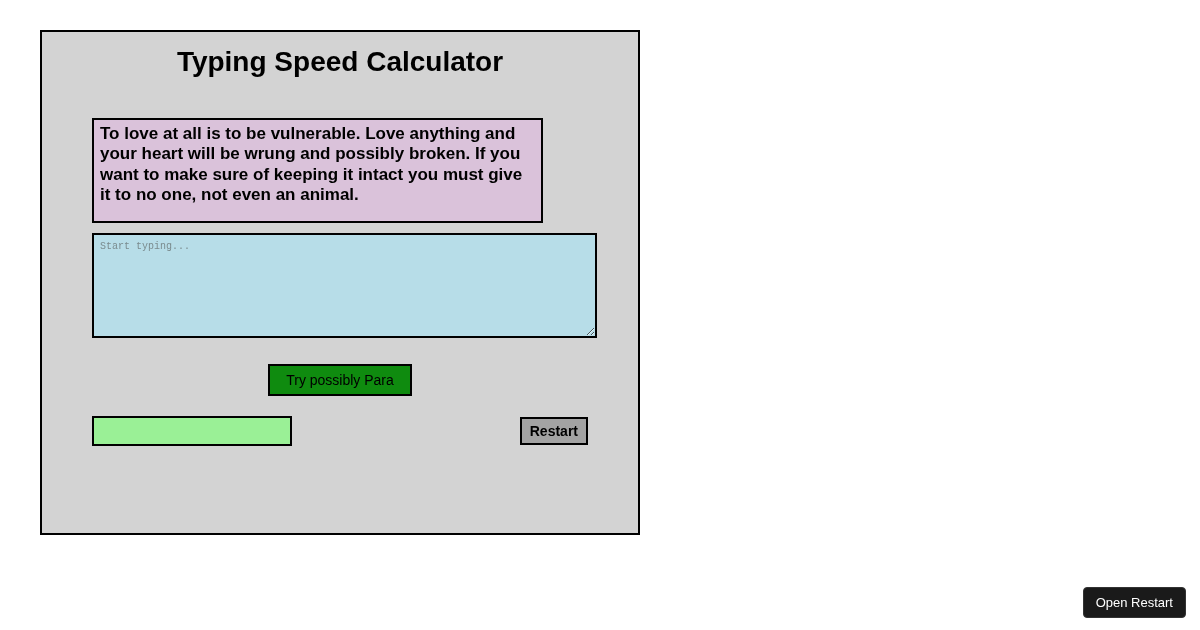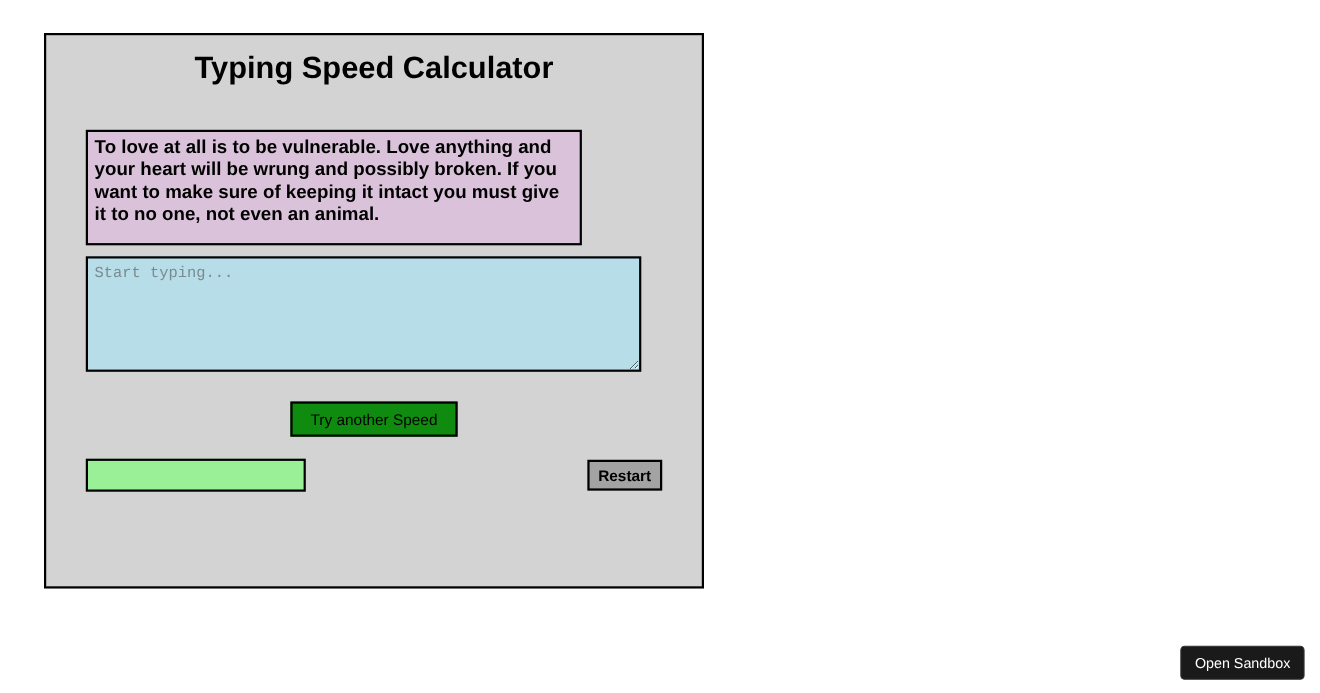--- a/index.html
+++ b/index.html
@@ -15,21 +15,21 @@
       position: relative;
     }
     .app-container {
       position: absolute;
       top: 30px;
       left: 40px;
       width: 600px;
       height: 505px;
       background: #d3d3d3;
       border: 2px solid #000;
-      padding: 0 36px;
+      padding: 0 50px;
     }
     .title {
       font-size: 28px;
       font-weight: bold;
       text-align: center;
       margin-top: 14px;
       margin-bottom: 40px;
       color: #000;
     }
     .prompt-text {
@@ -44,21 +44,21 @@
       color: #000;
       margin-bottom: 10px;
     }
     .typing-area {
       width: 505px;
       height: 105px;
       background: #b7dde8;
       border: 2px solid #000;
       padding: 6px;
       font-family: "Courier New", Courier, monospace;
-      font-size: 14px;
+      font-size: 10px;
       color: #000;
       resize: both;
       overflow: auto;
     }
     .typing-area::placeholder {
       color: #7a8b8e;
       font-family: "Courier New", Courier, monospace;
     }
     .try-another-row {
       text-align: center;
@@ -113,22 +113,22 @@
 <body>
 
 <div class="app-container">
   <h1 class="title">Typing Speed Calculator</h1>
 
   <div class="prompt-text">To love at all is to be vulnerable. Love anything and your heart will be wrung and possibly broken. If you want to make sure of keeping it intact you must give it to no one, not even an animal.</div>
 
   <textarea class="typing-area" placeholder="Start typing..." style=""></textarea>
 
   <div class="try-another-row">
-    <button class="try-another-btn">Try another Speed</button>
+    <button class="try-another-btn">Try possibly Para</button>
   </div>
 
   <div class="bottom-row">
     <div class="result-box"></div>
     <button class="restart-btn">Restart</button>
   </div>
 </div>
 
-<button class="sandbox-btn">Open Sandbox</button>
+<button class="sandbox-btn">Open Restart</button>
 
 </body></html>

